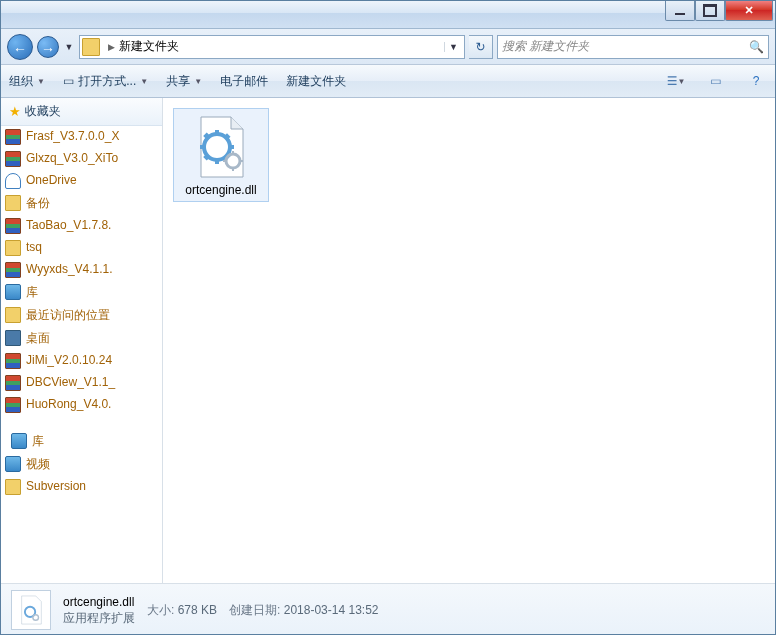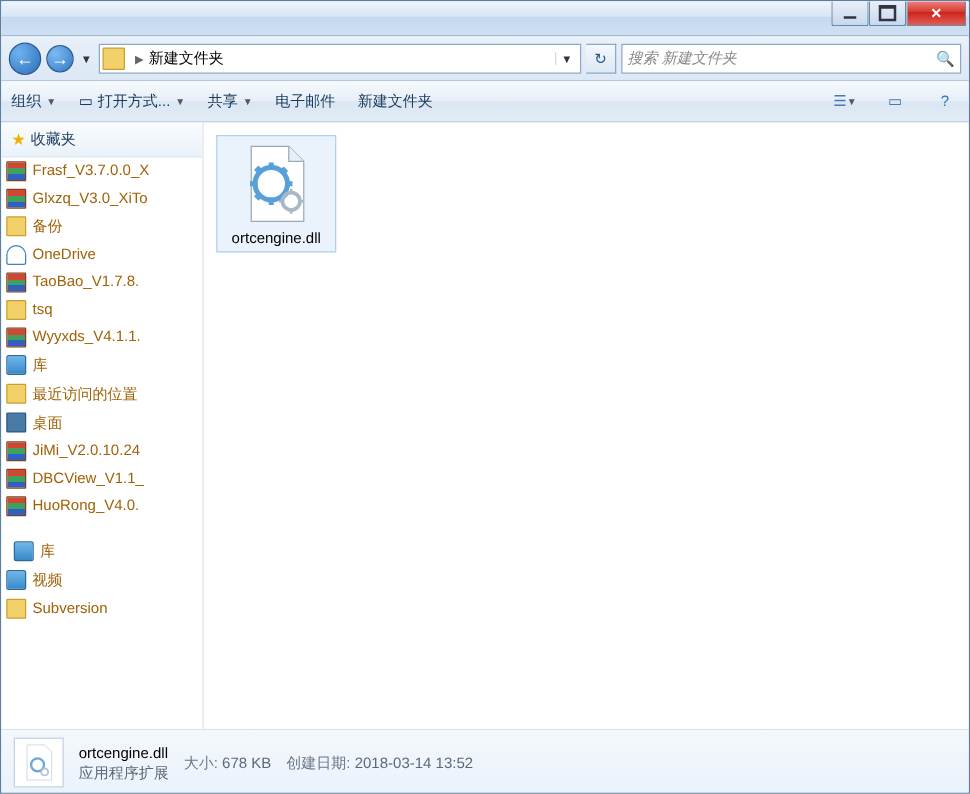--- a/index.html
+++ b/index.html
@@ -121,26 +121,26 @@
     <div id="sb-items">
         <div class="sb-item">
           <span class="icon ic-rar"></span>
           <span>Frasf_V3.7.0.0_X</span>
         </div>
         <div class="sb-item">
           <span class="icon ic-rar"></span>
           <span>Glxzq_V3.0_XiTo</span>
         </div>
         <div class="sb-item">
-          <span class="icon ic-folder"></span>
-          <span>备份</span>
-        </div>
-        <div class="sb-item">
           <span class="icon ic-cloud"></span>
           <span>OneDrive</span>
+        </div>
+        <div class="sb-item">
+          <span class="icon ic-folder"></span>
+          <span>备份</span>
         </div>
         <div class="sb-item">
           <span class="icon ic-rar"></span>
           <span>TaoBao_V1.7.8.</span>
         </div>
         <div class="sb-item">
           <span class="icon ic-folder"></span>
           <span>tsq</span>
         </div>
         <div class="sb-item">

